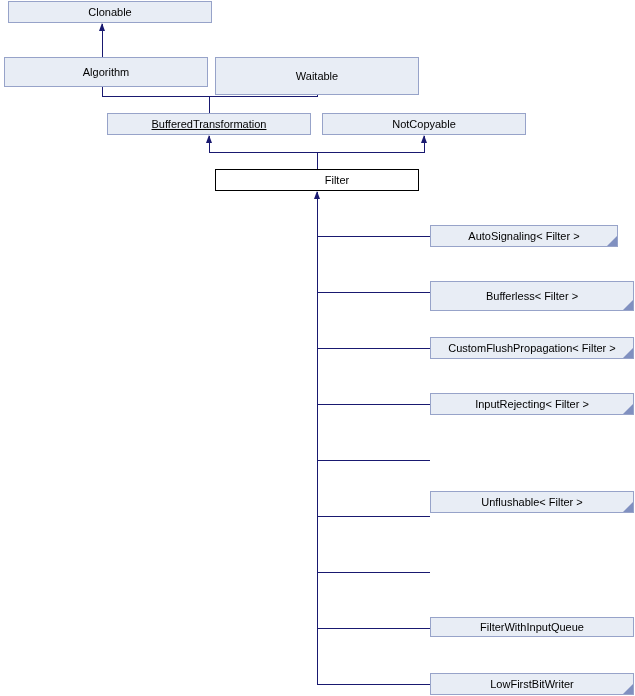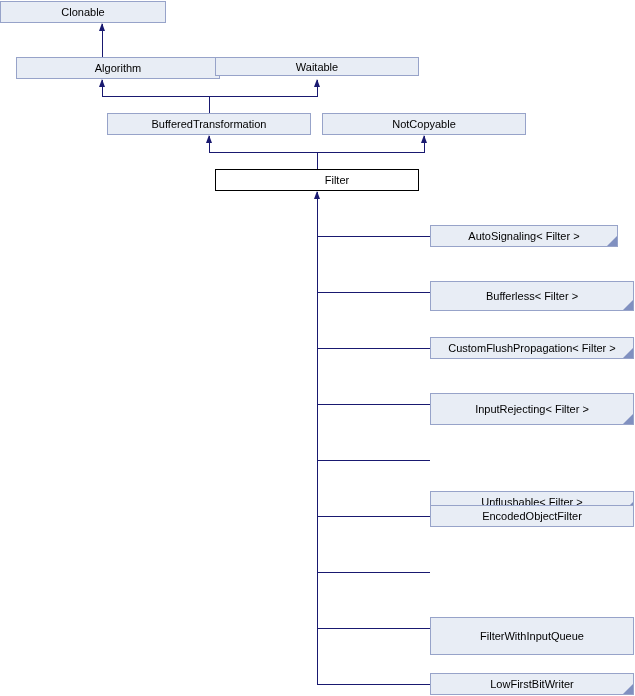--- a/index.html
+++ b/index.html
@@ -78,61 +78,58 @@
     <div class="hline" style="left: 317px; top: 516px; width: 113px;"></div>
     <div class="hline" style="left: 317px; top: 572px; width: 113px;"></div>
     <div class="hline" style="left: 317px; top: 628px; width: 113px;"></div>
     <div class="hline" style="left: 317px; top: 684px; width: 113px;"></div>
     <div class="arrow" style="left: 99px; top: 23px;"></div>
     <div class="arrow" style="left: 99px; top: 79px;"></div>
     <div class="arrow" style="left: 314px; top: 79px;"></div>
     <div class="arrow" style="left: 206px; top: 135px;"></div>
     <div class="arrow" style="left: 421px; top: 135px;"></div>
     <div class="arrow" style="left: 314px; top: 191px;"></div>
-    <div class="node" style="left: 0px; top: 1px; width: 166px; height: 22px;">
+    <div class="node" style="left: 8px; top: 1px; width: 204px; height: 22px;">
       <span>Clonable</span>
     </div>
-    <div class="node" style="left: 16px; top: 57px; width: 204px; height: 22px;">
+    <div class="node" style="left: 4px; top: 57px; width: 204px; height: 30px;">
       <span>Algorithm</span>
     </div>
-    <div class="node" style="left: 215px; top: 57px; width: 204px; height: 19px;">
+    <div class="node" style="left: 215px; top: 57px; width: 204px; height: 38px;">
       <span>Waitable</span>
     </div>
-    <div class="node" style="left: 107px; top: 113px; width: 204px; height: 22px;">
+    <div class="node" style="left: 107px; top: 113px; width: 204px; height: 22px; text-decoration: underline;">
       <span>BufferedTransformation</span>
     </div>
     <div class="node" style="left: 322px; top: 113px; width: 204px; height: 22px;">
       <span>NotCopyable</span>
     </div>
     <div class="node focus" style="left: 215px; top: 169px; width: 204px; height: 22px;">
       <span>Filter</span>
     </div>
     <div class="node" style="left: 430px; top: 225px; width: 188px; height: 22px;">
       <span>AutoSignaling&lt; Filter &gt;</span>
       <div class="fold"></div>
     </div>
     <div class="node" style="left: 430px; top: 281px; width: 204px; height: 30px;">
       <span>Bufferless&lt; Filter &gt;</span>
       <div class="fold"></div>
     </div>
     <div class="node" style="left: 430px; top: 337px; width: 204px; height: 22px;">
       <span>CustomFlushPropagation&lt; Filter &gt;</span>
       <div class="fold"></div>
     </div>
-    <div class="node" style="left: 430px; top: 393px; width: 204px; height: 32px;">
+    <div class="node" style="left: 430px; top: 393px; width: 204px; height: 22px;">
       <span>InputRejecting&lt; Filter &gt;</span>
       <div class="fold"></div>
     </div>
     <div class="node" style="left: 430px; top: 449px; width: 204px; height: 22px; margin-top: 42px;">
       <span>Unflushable&lt; Filter &gt;</span>
       <div class="fold"></div>
     </div>
-    <div class="node" style="left: 430px; top: 505px; width: 204px; height: 22px;">
-      <span>EncodedObjectFilter</span>
-    </div>
-    <div class="node" style="left: 430px; top: 617px; width: 204px; height: 38px;">
+    <div class="node" style="left: 430px; top: 617px; width: 204px; height: 20px;">
       <span>FilterWithInputQueue</span>
     </div>
     <div class="node" style="left: 430px; top: 673px; width: 204px; height: 22px;">
       <span>LowFirstBitWriter</span>
       <div class="fold"></div>
     </div>
   </div>
 
 </body></html>

